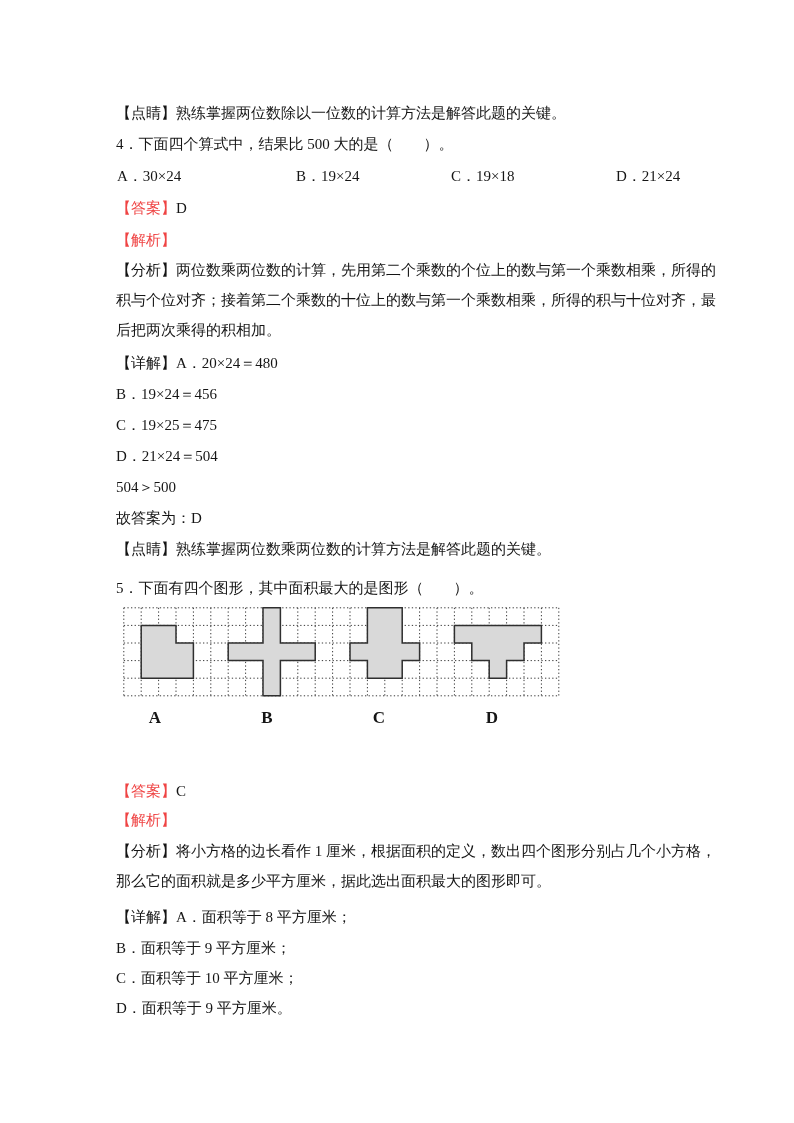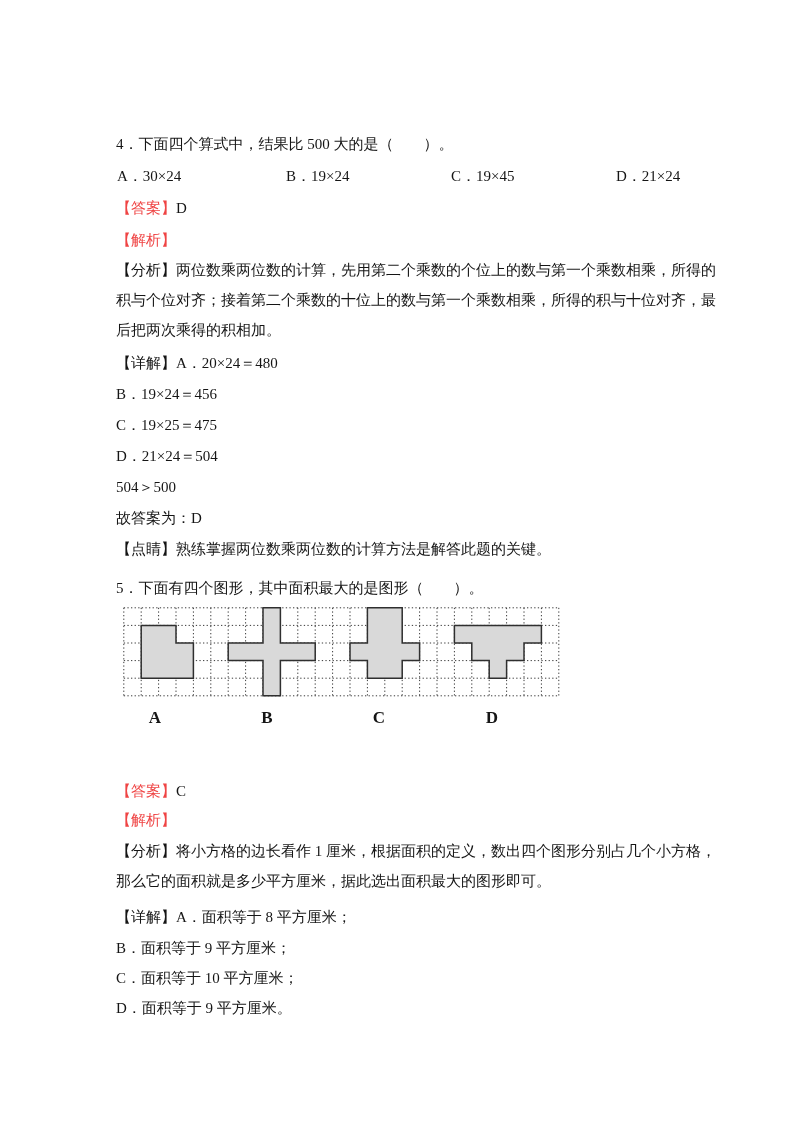--- a/index.html
+++ b/index.html
@@ -6,38 +6,41 @@
   .page {
     position:relative; width:794px; height:1123px; margin:0 auto;
     background:#ffffff; overflow:hidden;
     font-family:"Liberation Serif","DejaVu Serif",serif;
     color:#151515;
   }
   .ln { position:absolute; left:116px; font-size:15px; line-height:20px; white-space:nowrap; }
   .ln-opts { left:0; width:794px; height:20px; }
   .mk { color:#ef4444; }
   .opt { position:absolute; top:0; white-space:nowrap; }
-  .opt-a { left:117px; } .opt-b { left:286px;text-align:center; } .opt-c { left:451px; } .opt-d { left:616px; }
+  .opt-a { left:117px; } .opt-b { left:296px;text-align:center; } .opt-c { left:451px; } .opt-d { left:616px; }
   .fig-svg { position:absolute; left:123px; top:607px; }
   .fig-label { position:absolute; transform:translateX(-50%); font-size:17px; font-weight:600; }
 </style>
 </head>
 <body>
 
 <div class="page">
 
+  <div class="ln" style="top:103px">
+    <span>【点睛】</span><span>熟练掌握两位数除以一位数的计算方法是解答此题的关键。</span>
+  </div>
 
   <div class="ln" style="top:134px">
     <span>4．下面四个算式中，结果比 500 大的是（　　）。</span>
   </div>
 
   <div class="ln ln-opts" style="top:166px">
     <span class="opt opt-a"><span>A．</span><span>30×24</span></span>
     <span class="opt opt-b"><span>B．</span><span>19×24</span></span>
-    <span class="opt opt-c"><span>C．</span><span>19×45</span></span>
+    <span class="opt opt-c"><span>C．</span><span>19×18</span></span>
     <span class="opt opt-d"><span>D．</span><span>21×24</span></span>
   </div>
 
   <div class="ln" style="top:198px">
     <span class="mk">【答案】</span><span>D</span>
   </div>
 
   <div class="ln" style="top:230px">
     <span class="mk">【解析】</span>
   </div>

